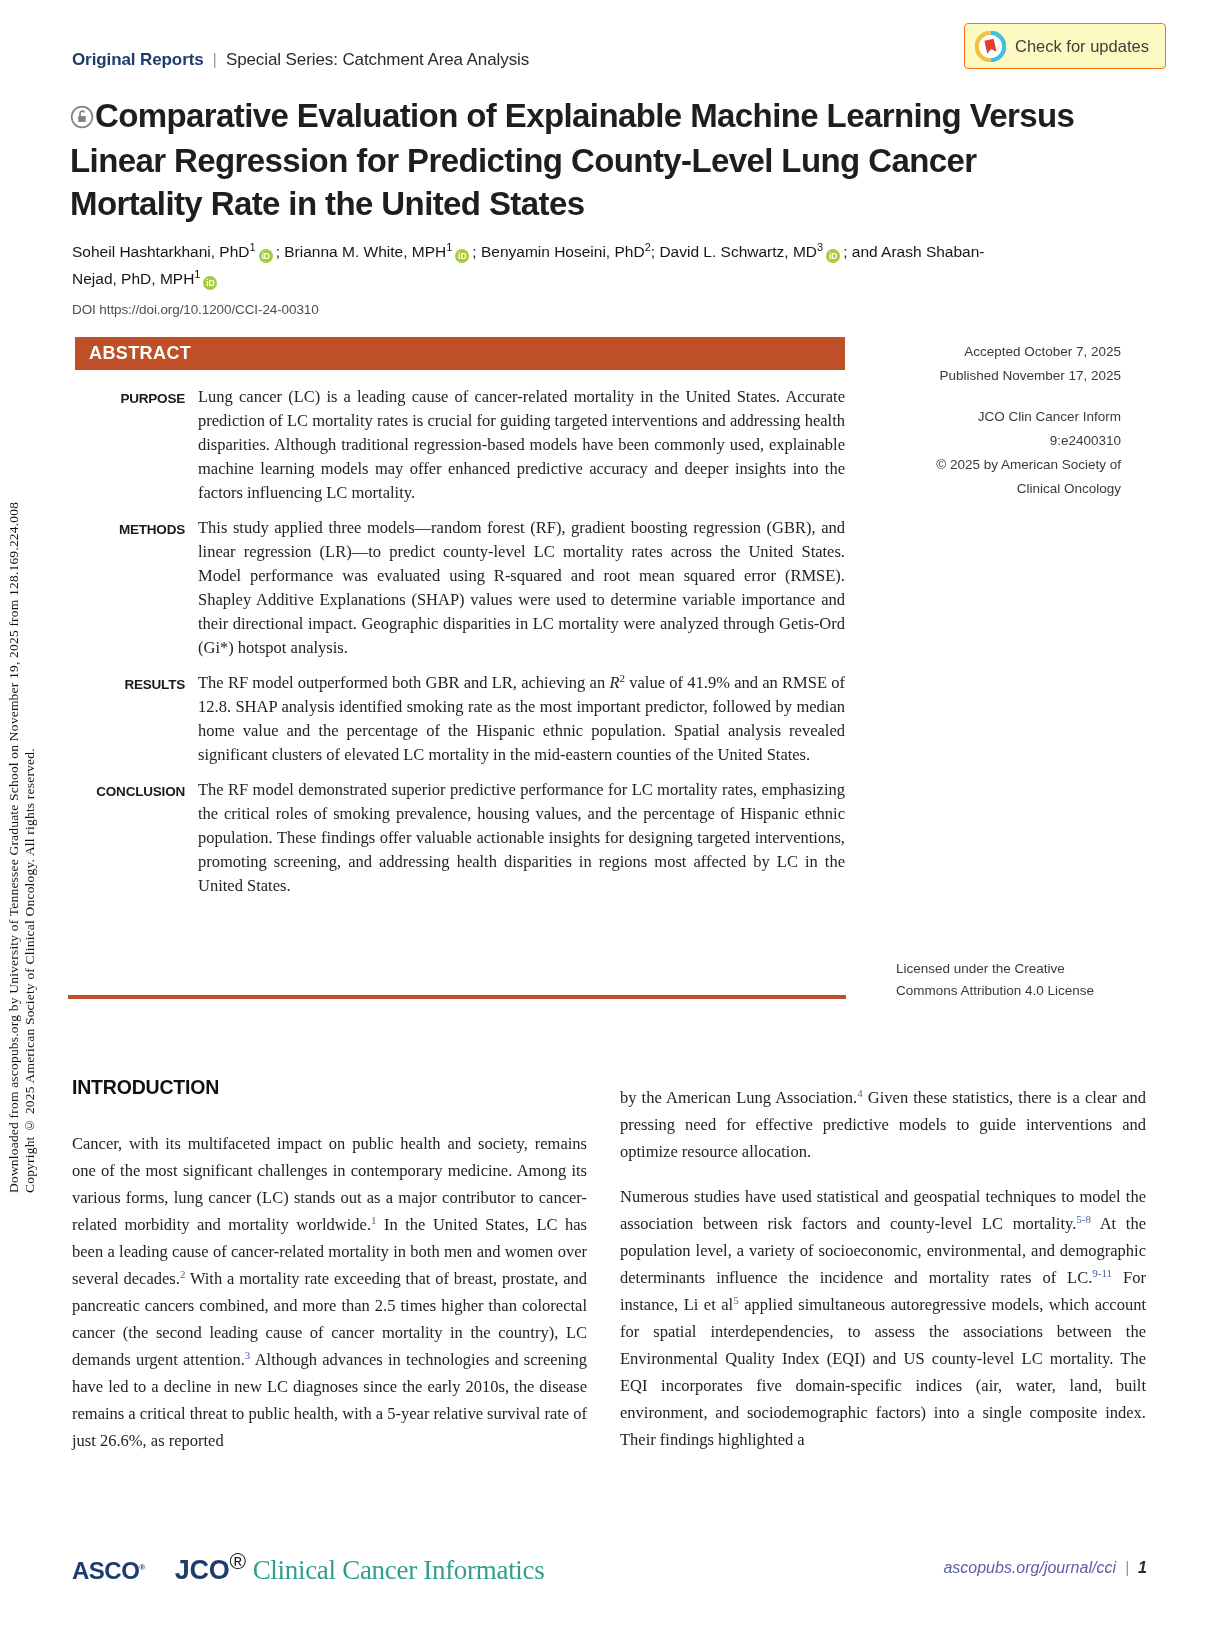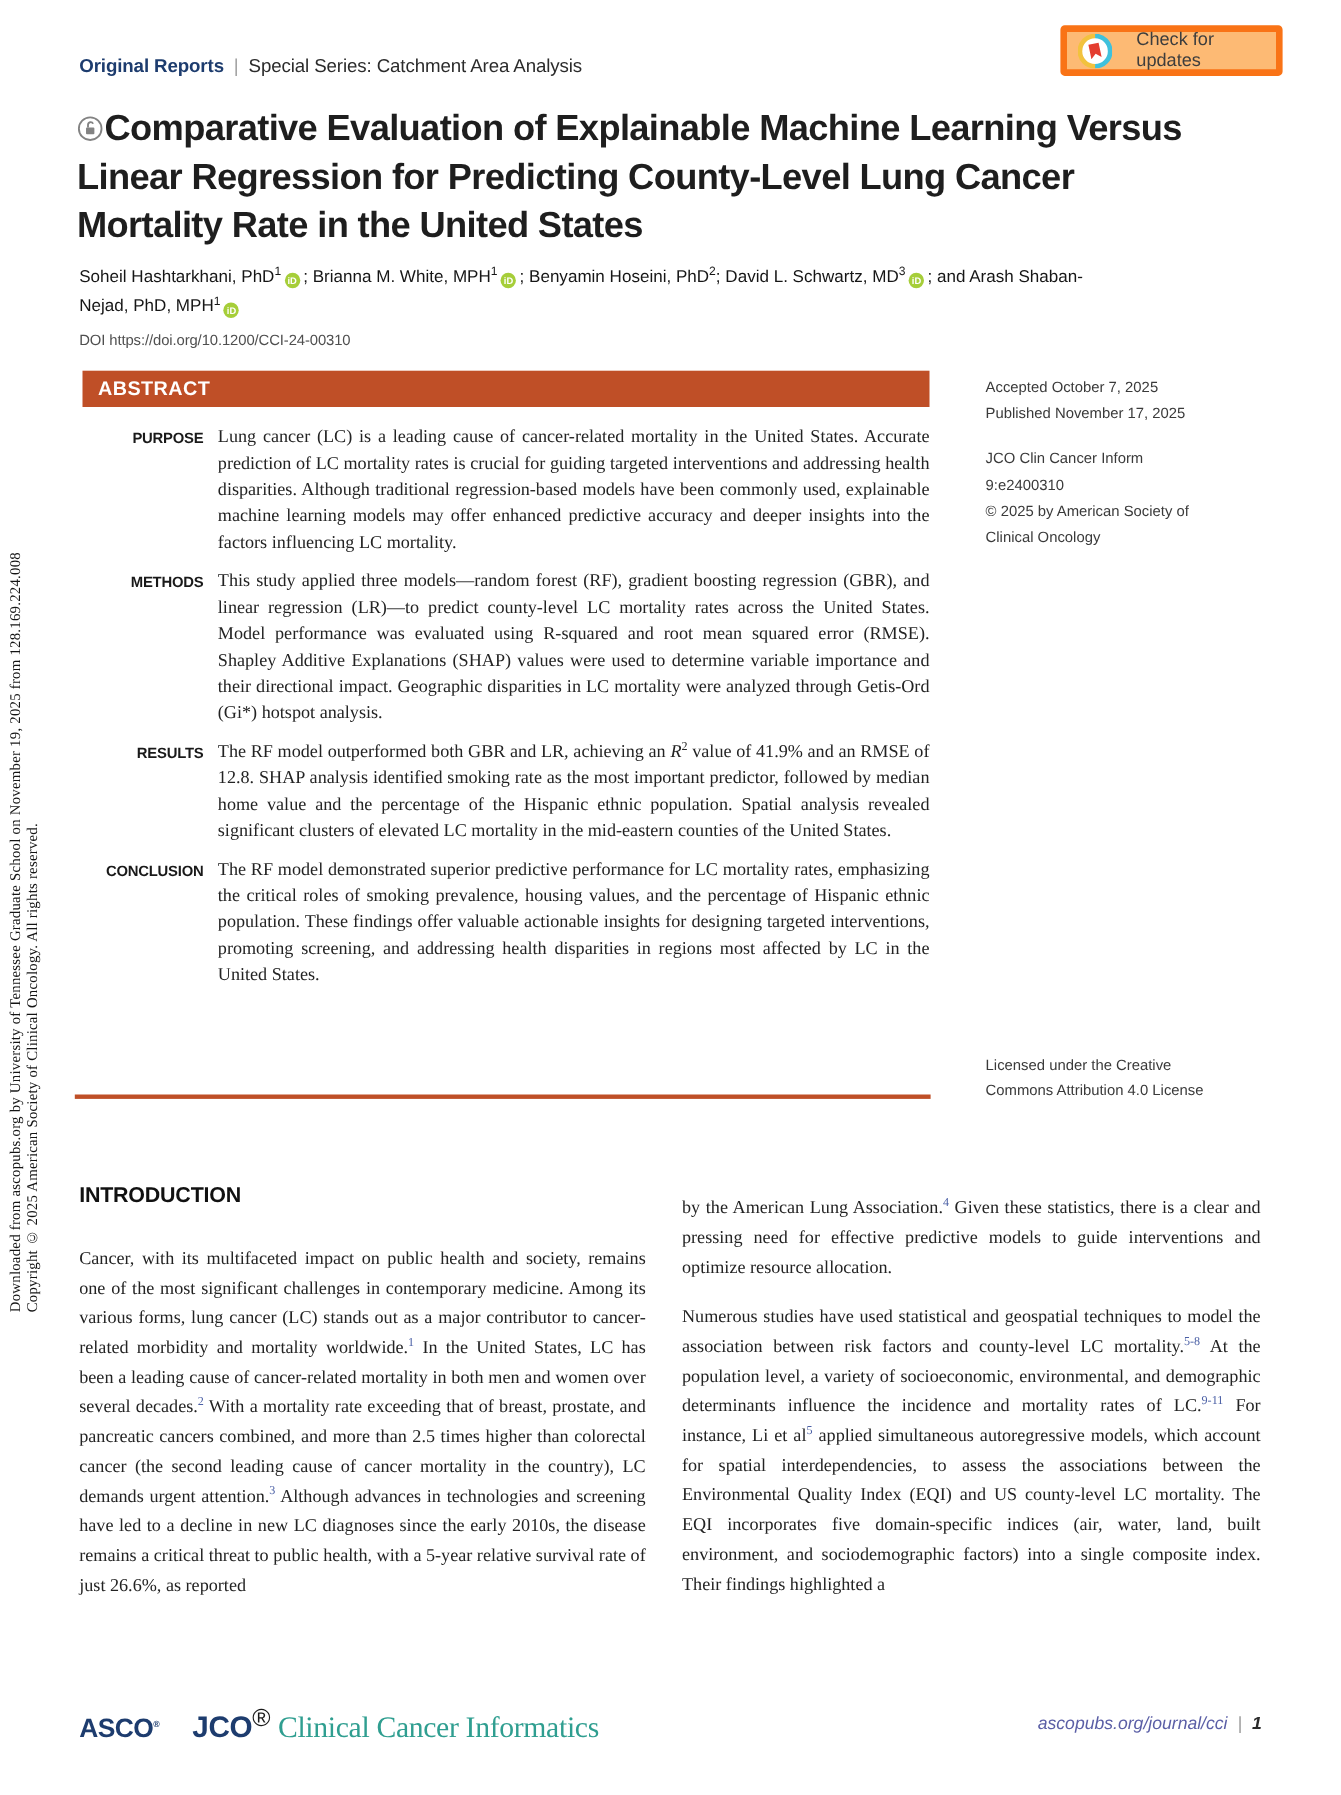--- a/index.html
+++ b/index.html
@@ -13,22 +13,22 @@
     color:#141414;line-height:16px;white-space:nowrap;}
 
   
   .kicker{position:absolute;left:72px;top:50px;font-size:17px;letter-spacing:-.1px;}
   .kicker-cat{color:var(--navy);font-weight:bold;}
   .kicker-sep{color:#a0a0a0;margin:0 9px;}
   .kicker-series{color:#2b2b2b;}
 
   
   .check-updates{position:absolute;left:964px;top:23px;width:202px;height:46px;
-    background:#fdba74;border:6px solid #f97316;border-radius:4px;
-    display:flex;align-items:center;gap:22px;padding:0 10px;box-sizing:border-box;
+    background:#fef9c3;border:1px solid #f97316;border-radius:4px;
+    display:flex;align-items:center;gap:9px;padding:0 10px;box-sizing:border-box;
     font-size:16.5px;color:#3d3d3d;cursor:pointer;}
 
   
   .title{position:absolute;left:70px;top:94px;width:1018px;margin:0;
     font-size:33px;line-height:43px;font-weight:bold;color:#1e1e1e;letter-spacing:-.6px;}
   .oa-icon{display:inline-block;vertical-align:-2px;margin-right:1px;}
   .authors{position:absolute;left:72px;top:238px;width:935px;font-size:15.5px;
     line-height:27px;color:#161616;}
   .authors sup{font-size:10px;line-height:0;}
   .orcid{display:inline-block;width:14px;height:14px;border-radius:50%;
@@ -43,21 +43,21 @@
   .abstract-body{position:absolute;left:75px;top:385px;width:770px;}
   .abs-row{display:flex;gap:13px;margin-bottom:11px;}
   .abs-label{flex:0 0 110px;width:110px;text-align:right;font-weight:bold;
     font-size:13.5px;letter-spacing:-.2px;line-height:24px;color:#191919;padding-top:2px;}
   .abs-text{flex:1;font-family:"Liberation Serif",serif;font-size:16.5px;
     line-height:24px;text-align:justify;color:#232323;}
 
   
   .meta{position:absolute;left:896px;top:340px;width:225px;font-size:13.5px;
     line-height:24px;color:#3a3a3a;}
-  .meta-group{margin-bottom:17px;}
+  .meta-group{margin-bottom:17px;text-align:right;}
   .license{position:absolute;left:896px;top:958px;width:225px;font-size:13.5px;
     line-height:22px;color:#3a3a3a;}
 
   .rule{position:absolute;left:68px;top:995px;width:778px;height:4px;background:var(--orange);}
 
   
   .intro-h{position:absolute;left:72px;top:1076px;margin:0;font-size:19.5px;
     font-weight:bold;letter-spacing:-.2px;color:#111;}
   .col{position:absolute;font-family:"Liberation Serif",serif;font-size:16.5px;
     line-height:27px;text-align:justify;color:#232323;}

